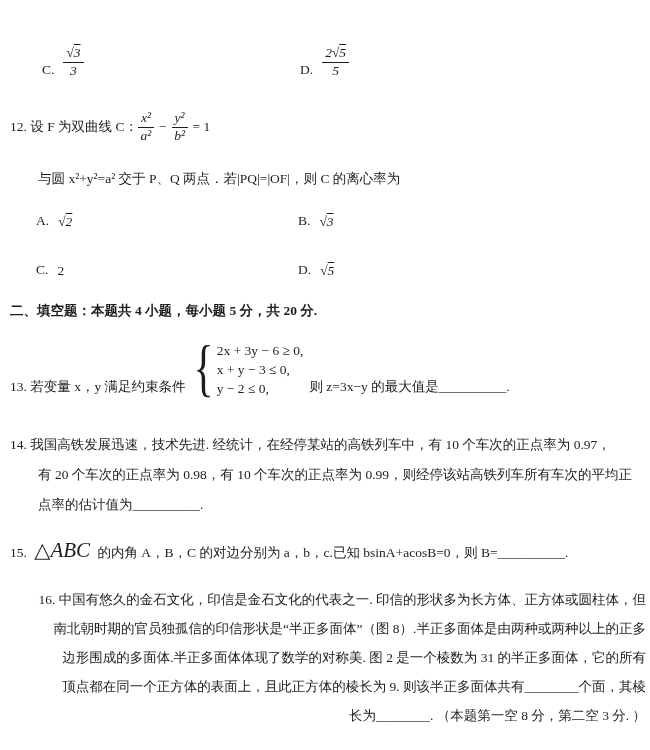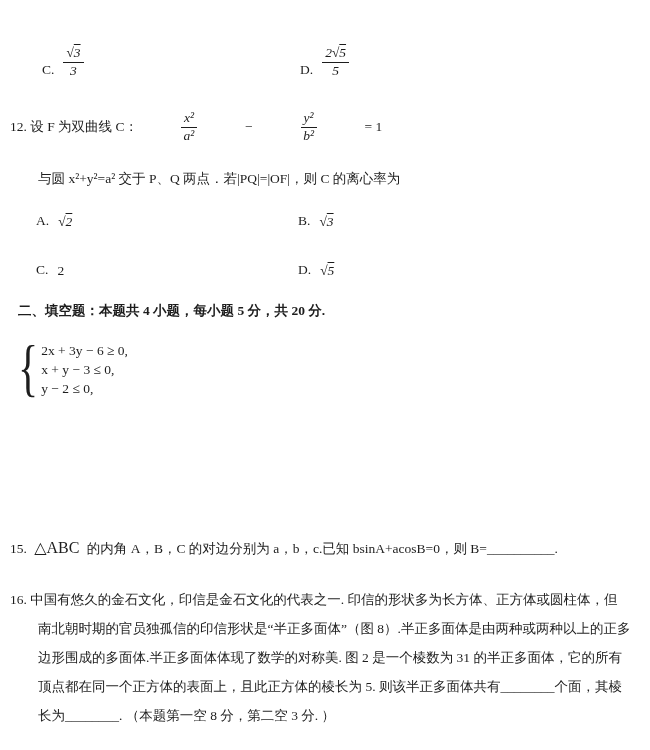--- a/index.html
+++ b/index.html
@@ -32,25 +32,25 @@
   #q13 .brace {
     display:inline-block; font-size:42px; line-height:40px;
     transform:scaleY(1.5); transform-origin:center bottom;
     margin:0 3px 0 8px; font-weight:300;
   }
   #q13 .constraints { line-height:19px; }
   #q13 .tail { margin-left:6px; padding-bottom:2px; }
 
   .qblock { position:absolute; left:10px; width:636px; }
   .qline { line-height:30px; white-space:nowrap; }
-  #q16 .qline { line-height:29px; }
+  #q16 .qline { line-height:29px;text-align:right; }
   .cont { padding-left:28px; }
 
   #q15 { position:absolute; left:10px; top:538px; white-space:nowrap; }
-  #q15 .tri { font-size:16px; margin:0 4px; }
+  #q15 .tri { font-style:italic; font-size:21px; margin:0 4px; }
 </style>
 </head>
 <body>
 
 <div class="page">
 
   <div class="optrow" style="top:46px; height:42px;">
     <div class="opt" style="left:42px;">
       <span class="olabel">C.</span>
       <span class="frac">
@@ -60,21 +60,21 @@
     </div>
     <div class="opt" style="left:300px;">
       <span class="olabel">D.</span>
       <span class="frac">
         <span class="num"><span>2</span><span>√</span><span class="rad">5</span></span>
         <span class="den">5</span>
       </span>
     </div>
   </div>
 
-  <div class="mline" style="left:10px; top:104px; height:46px;gap:43px;">
+  <div class="mline" style="left:10px; top:104px; height:46px;">
     <span>12. 设 F 为双曲线 C：</span>
     <span class="frac" style="margin-left:0;">
       <span class="num">x²</span>
       <span class="den">a²</span>
     </span>
     <span class="mop">−</span>
     <span class="frac">
       <span class="num">y²</span>
       <span class="den">b²</span>
     </span>
@@ -98,39 +98,46 @@
     <div class="opt" style="left:36px;">
       <span class="olabel">C.</span>
       <span>2</span>
     </div>
     <div class="opt" style="left:298px;">
       <span class="olabel">D.</span>
       <span class="mval"><span>√</span><span class="rad">5</span></span>
     </div>
   </div>
 
-  <div class="qtext bold" style="left:10px; top:302px;margin-left:8px;">二、填空题：本题共 4 小题，每小题 5 分，共 20 分.</div>
+  <div class="qtext bold" style="left:10px; top:302px;">二、填空题：本题共 4 小题，每小题 5 分，共 20 分.</div>
 
   <div id="q13">
+    <span class="lead">13. 若变量 x，y 满足约束条件</span>
     <span class="brace">{</span>
     <span class="constraints">
       <span style="display:block;">2x + 3y − 6 ≥ 0,</span>
       <span style="display:block;">x + y − 3 ≤ 0,</span>
       <span style="display:block;">y − 2 ≤ 0,</span>
     </span>
+    <span class="tail">则 z=3x−y 的最大值是__________.</span>
   </div>
 
+  <div class="qblock" style="top:430px;">
+    <div class="qline">14. 我国高铁发展迅速，技术先进. 经统计，在经停某站的高铁列车中，有 10 个车次的正点率为 0.97，</div>
+    <div class="qline cont">有 20 个车次的正点率为 0.98，有 10 个车次的正点率为 0.99，则经停该站高铁列车所有车次的平均正</div>
+    <div class="qline cont">点率的估计值为__________.</div>
+  </div>
 
   <div id="q15">
     <span>15.</span>
     <span class="tri">△ABC</span>
     <span>的内角 A，B，C 的对边分别为 a，b，c.已知 bsinA+acosB=0，则 B=__________.</span>
   </div>
 
   <div class="qblock" id="q16" style="top:585px;">
     <div class="qline">16. 中国有悠久的金石文化，印信是金石文化的代表之一. 印信的形状多为长方体、正方体或圆柱体，但</div>
     <div class="qline cont">南北朝时期的官员独孤信的印信形状是“半正多面体”（图 8）.半正多面体是由两种或两种以上的正多</div>
     <div class="qline cont">边形围成的多面体.半正多面体体现了数学的对称美. 图 2 是一个棱数为 31 的半正多面体，它的所有</div>
-    <div class="qline cont">顶点都在同一个正方体的表面上，且此正方体的棱长为 5. 则该半正多面体共有________个面，其棱</div>
+    <div class="qline cont">顶点都在同一个正方体的表面上，且此正方体的棱长为 9. 则该半正多面体共有________个面，其棱</div>
     <div class="qline cont">长为________. （本题第一空 8 分，第二空 3 分. ）</div>
   </div>
 
 </div>
 
 </body></html>

